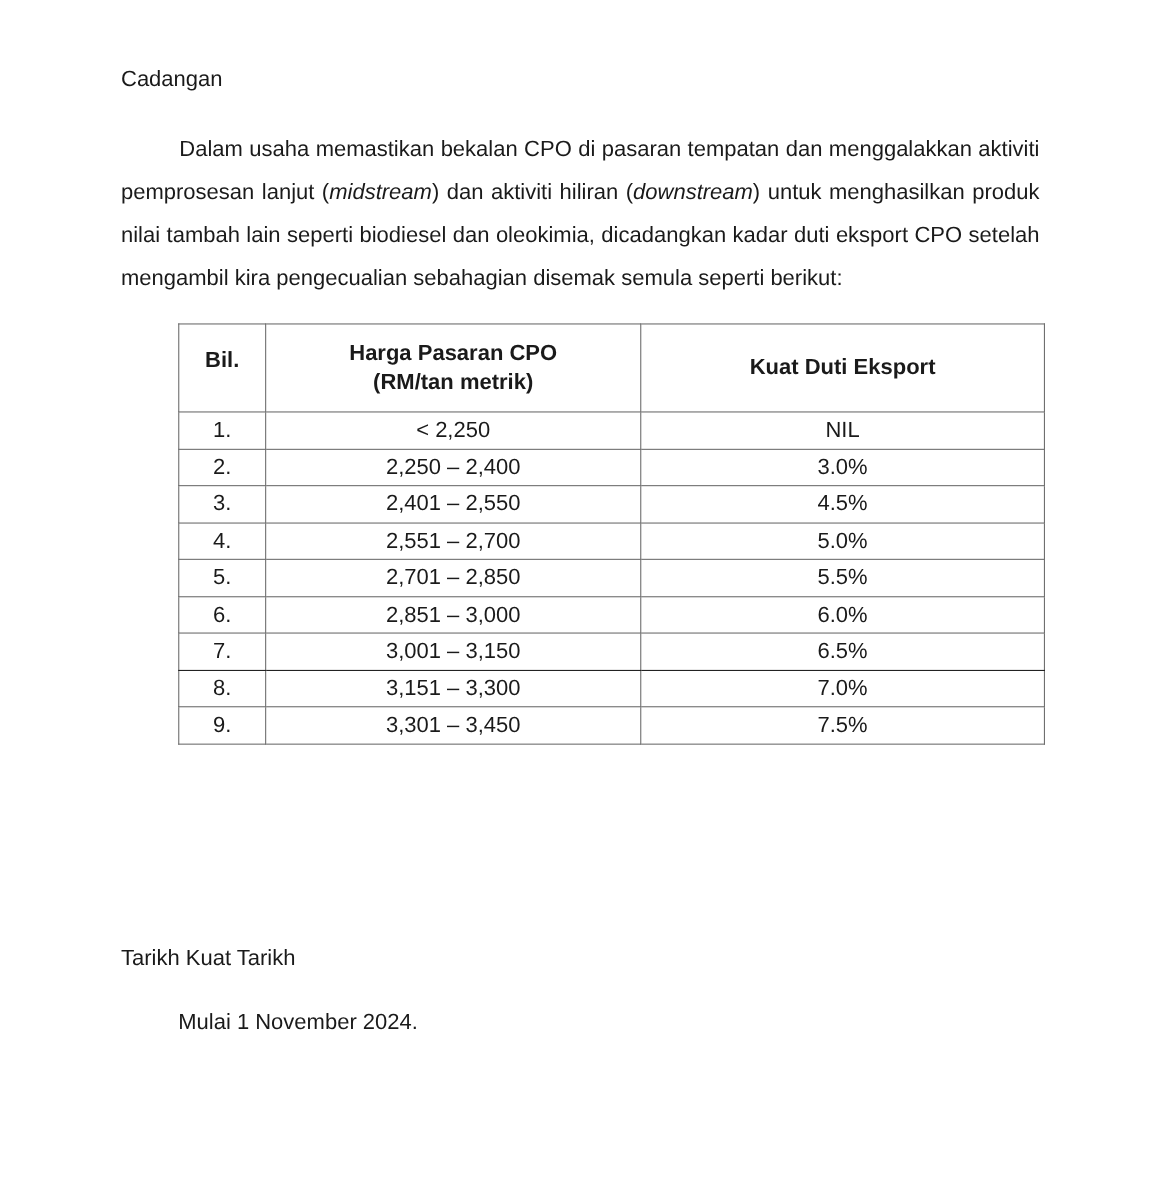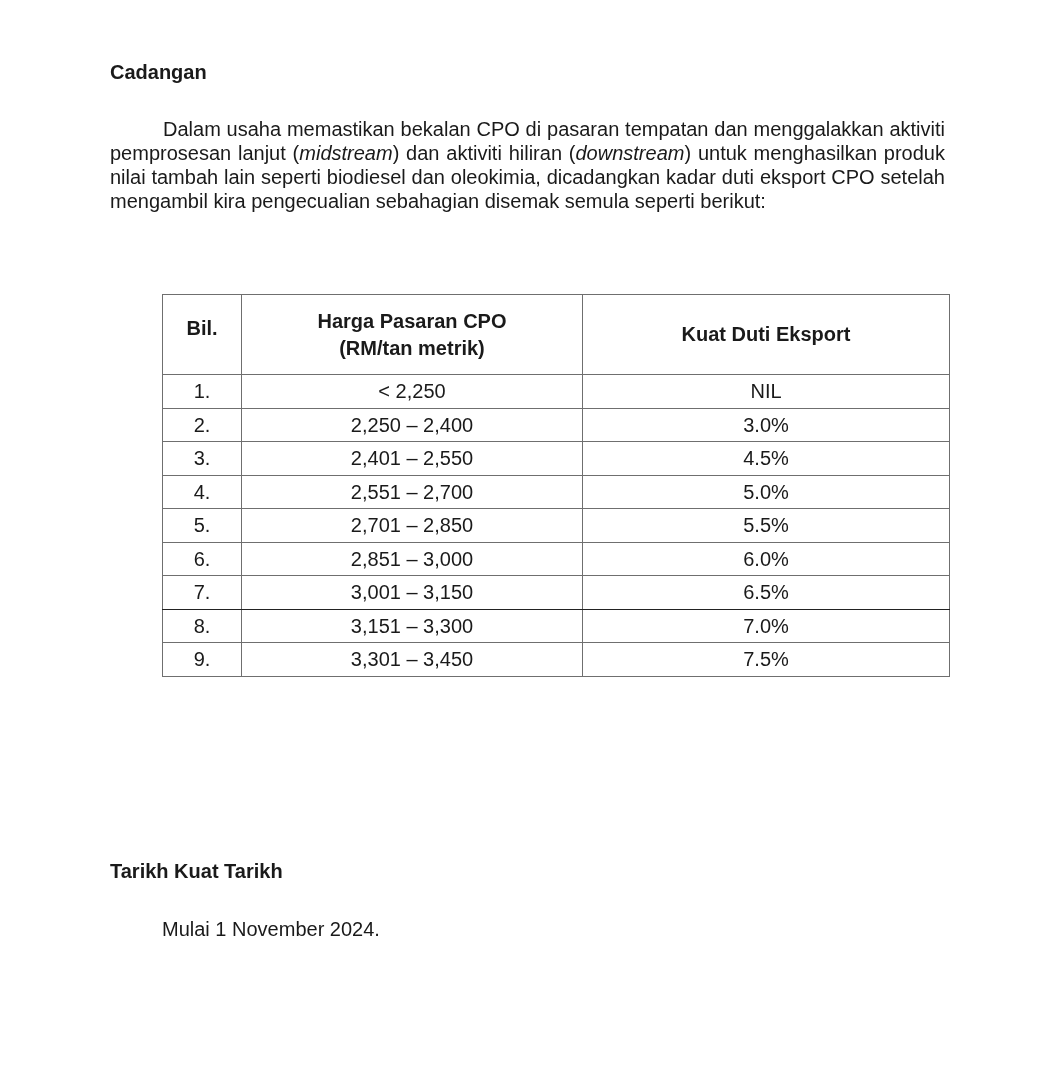--- a/index.html
+++ b/index.html
@@ -1,20 +1,20 @@
 <!DOCTYPE html>
 <html><head>
 <meta charset="utf-8">
 <style>
   html, body { margin:0; padding:0; background:#ffffff; }
   body { width:1053px; height:1080px; position:relative; overflow:hidden;
          font-family:"Liberation Sans", sans-serif; color:#1a1a1a; }
-  .heading { position:absolute; left:110px; font-weight:bold; font-size:20px; }
+  .heading { position:absolute; left:110px; font-weight:normal; font-size:20px; }
   .para { position:absolute; left:110px; top:117px; width:835px; font-size:20px;
-          line-height:24px; text-align:justify; text-indent:53px; }
+          line-height:39px; text-align:justify; text-indent:53px; }
   .para i { font-style:italic; }
   table { position:absolute; left:162px; top:294px; width:788px;
           border-collapse:collapse; font-size:20px; }
   th, td { border:1.3px solid #6f6f6f; text-align:center; padding:0; }
   th { font-weight:bold; height:59px; line-height:27px; vertical-align:middle; }
   th.bil { vertical-align:top; padding-top:20px; }
   td { height:32.5px; line-height:30px; }
   tr.row7 td { border-bottom:1.6px solid #222; }
   .c1 { width:78px; } .c2 { width:340px; } .c3 { width:366px; }
   .date { position:absolute; left:162px; top:918px; font-size:20px; }

